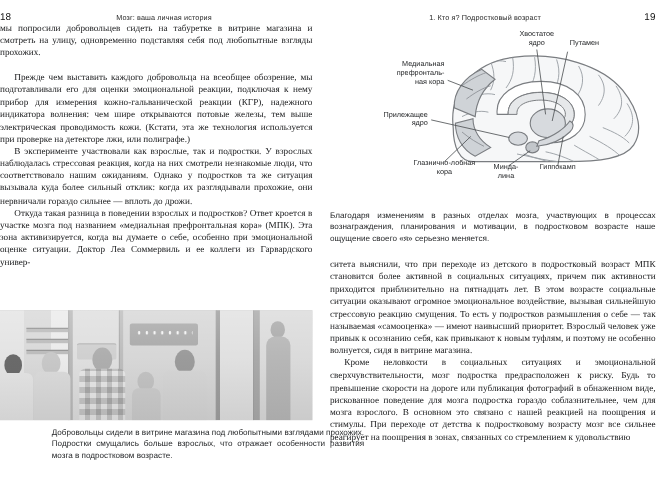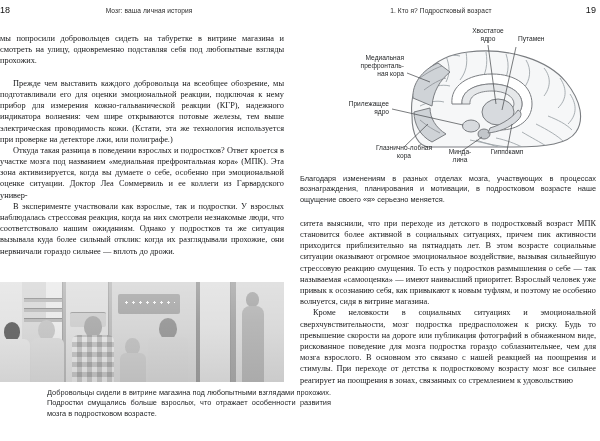--- a/index.html
+++ b/index.html
@@ -31,21 +31,21 @@
   }
   .page-right {
     width: 308px;
     padding: 0 4px 12px 8px;
   }
 
   
   .runhead {
     height: 20px;
     display: flex;
-    align-items: center;
+    align-items: flex-end;
     font-family: "Liberation Sans", sans-serif;
     font-size: 6.6px;
     color: #2a2a2a;
     letter-spacing: .1px;
   }
   .runhead.left {
     justify-content: flex-start;
   }
   .runhead.right {
     justify-content: flex-end;
@@ -85,21 +85,21 @@
   }
 
   
   .left-stack {
     position: absolute;
     left: 0;
     right: 8px;
     top: 20px;
     bottom: 0;
   }
-  .left-top-text { margin-top: 13px; }
+  .left-top-text { margin-top: 0px; }
   .left-mid-text { margin-top: 11.2px; }
 
   
   .photo-wrap {
     position: absolute;
     left: 0;
     top: 262px;
     width: 284px;
     height: 100px;
   }
@@ -205,21 +205,21 @@
   }
   .brain-figure svg {
     display: block;
   }
   .fig-caption {
     font-family: "Liberation Sans", sans-serif;
     font-size: 7.4px;
     line-height: 10.3px;
     text-align: justify;
     color: #1f2123;
-    margin-top: 2px;
+    margin-top: 19px;
     width: 296px;
   }
   .right-body {
     margin-top: 13px;
   }
 </style>
 </head>
 <body>
 
 <div class="spread">
@@ -232,22 +232,22 @@
     </div>
 
     <div class="left-stack">
 
       <div class="body-col left-top-text">
         <p class="noindent">мы попросили добровольцев сидеть на табуретке в витрине магазина и смотреть на улицу, одновременно подставляя себя под любопытные взгляды прохожих.</p>
       </div>
 
       <div class="body-col left-mid-text">
         <p class="indent">Прежде чем выставить каждого добровольца на всеобщее обозрение, мы подготавливали его для оценки эмоциональной реакции, подключая к нему прибор для измерения кожно-гальванической реакции (КГР), надежного индикатора волнения: чем шире открываются потовые железы, тем выше электрическая проводимость кожи. (Кстати, эта же технология используется при проверке на детекторе лжи, или полиграфе.)</p>
+        <p class="indent">В эксперименте участвовали как взрослые, так и подростки. У взрослых наблюдалась стрессовая реакция, когда на них смотрели незнакомые люди, что соответствовало нашим ожиданиям. Однако у подростков та же ситуация вызывала куда более сильный отклик: когда их разглядывали прохожие, они нервничали гораздо сильнее — вплоть до дрожи.</p>
         <p class="indent">Откуда такая разница в поведении взрослых и подростков? Ответ кроется в участке мозга под названием «медиальная префронтальная кора» (МПК). Эта зона активизируется, когда вы думаете о себе, особенно при эмоциональной оценке ситуации. Доктор Леа Соммервиль и ее коллеги из Гарвардского универ-</p>
-        <p class="indent">В эксперименте участвовали как взрослые, так и подростки. У взрослых наблюдалась стрессовая реакция, когда на них смотрели незнакомые люди, что соответствовало нашим ожиданиям. Однако у подростков та же ситуация вызывала куда более сильный отклик: когда их разглядывали прохожие, они нервничали гораздо сильнее — вплоть до дрожи.</p>
       </div>
 
       <div class="photo-wrap">
         <div class="photo">
           <div class="ph-bg"></div>
 
           <div class="ph-pane" style="left:0;top:0;width:62px;height:100px;"></div>
           <div class="ph-pane" style="left:66px;top:0;width:42px;height:100px;"></div>
           <div class="ph-pane" style="left:112px;top:0;width:84px;height:100px;"></div>
           <div class="ph-pane" style="left:200px;top:0;width:30px;height:100px;"></div>

